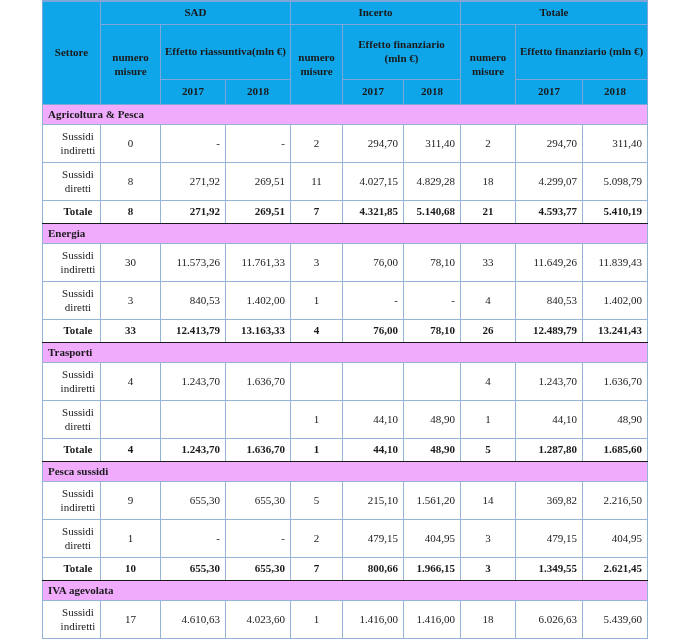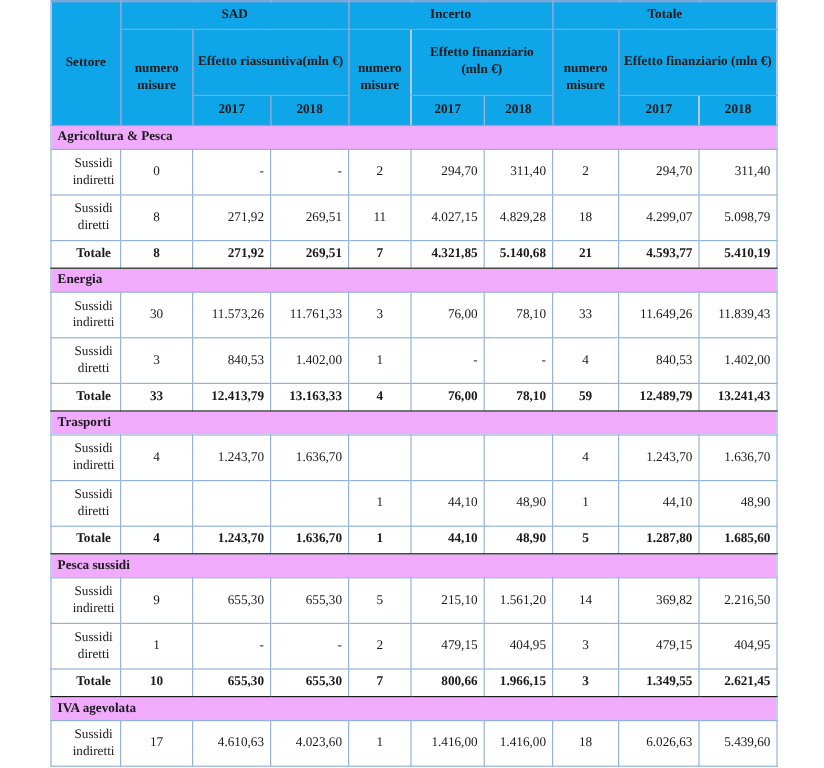--- a/index.html
+++ b/index.html
@@ -192,21 +192,21 @@
           <td class="c-right">1.402,00</td>
         </tr>
         <tr class="total-row">
           <td class="label-cell">Totale</td>
           <td class="c-center">33</td>
           <td class="c-right">12.413,79</td>
           <td class="c-right">13.163,33</td>
           <td class="c-center">4</td>
           <td class="c-right">76,00</td>
           <td class="c-right">78,10</td>
-          <td class="c-center">59</td>
+          <td class="c-center">26</td>
           <td class="c-right">12.489,79</td>
           <td class="c-right">13.241,43</td>
         </tr>
         <tr class="section-row">
           <td class="" colspan="10">Trasporti</td>
         </tr>
         <tr class="data-row">
           <td class="label-cell">Sussidi indiretti</td>
           <td class="c-center">4</td>
           <td class="c-right">1.243,70</td>

